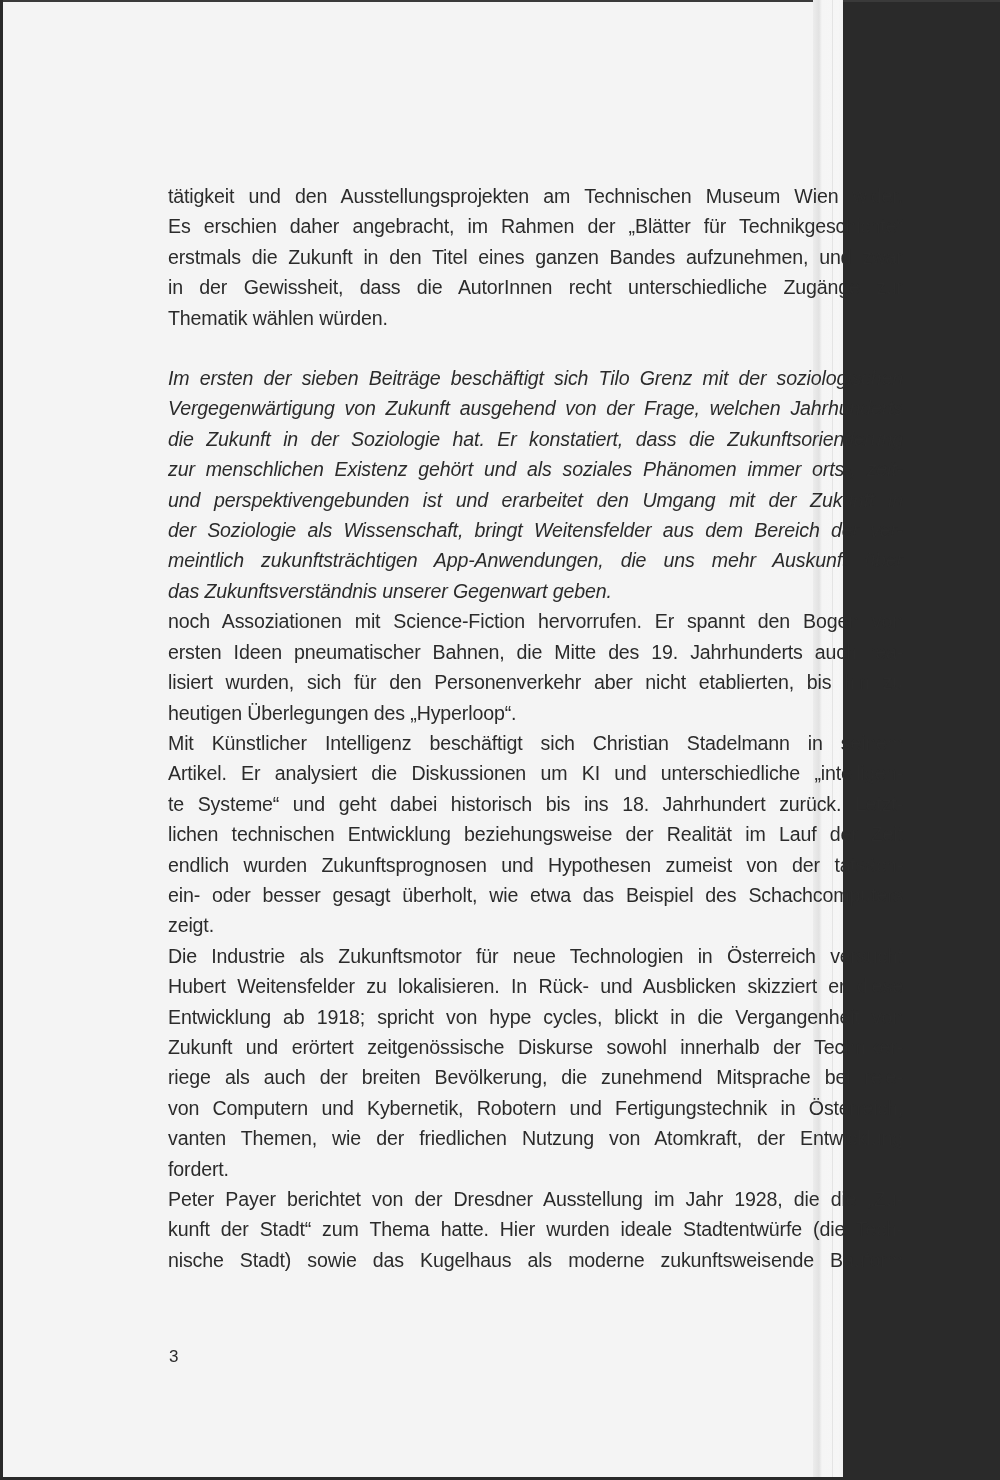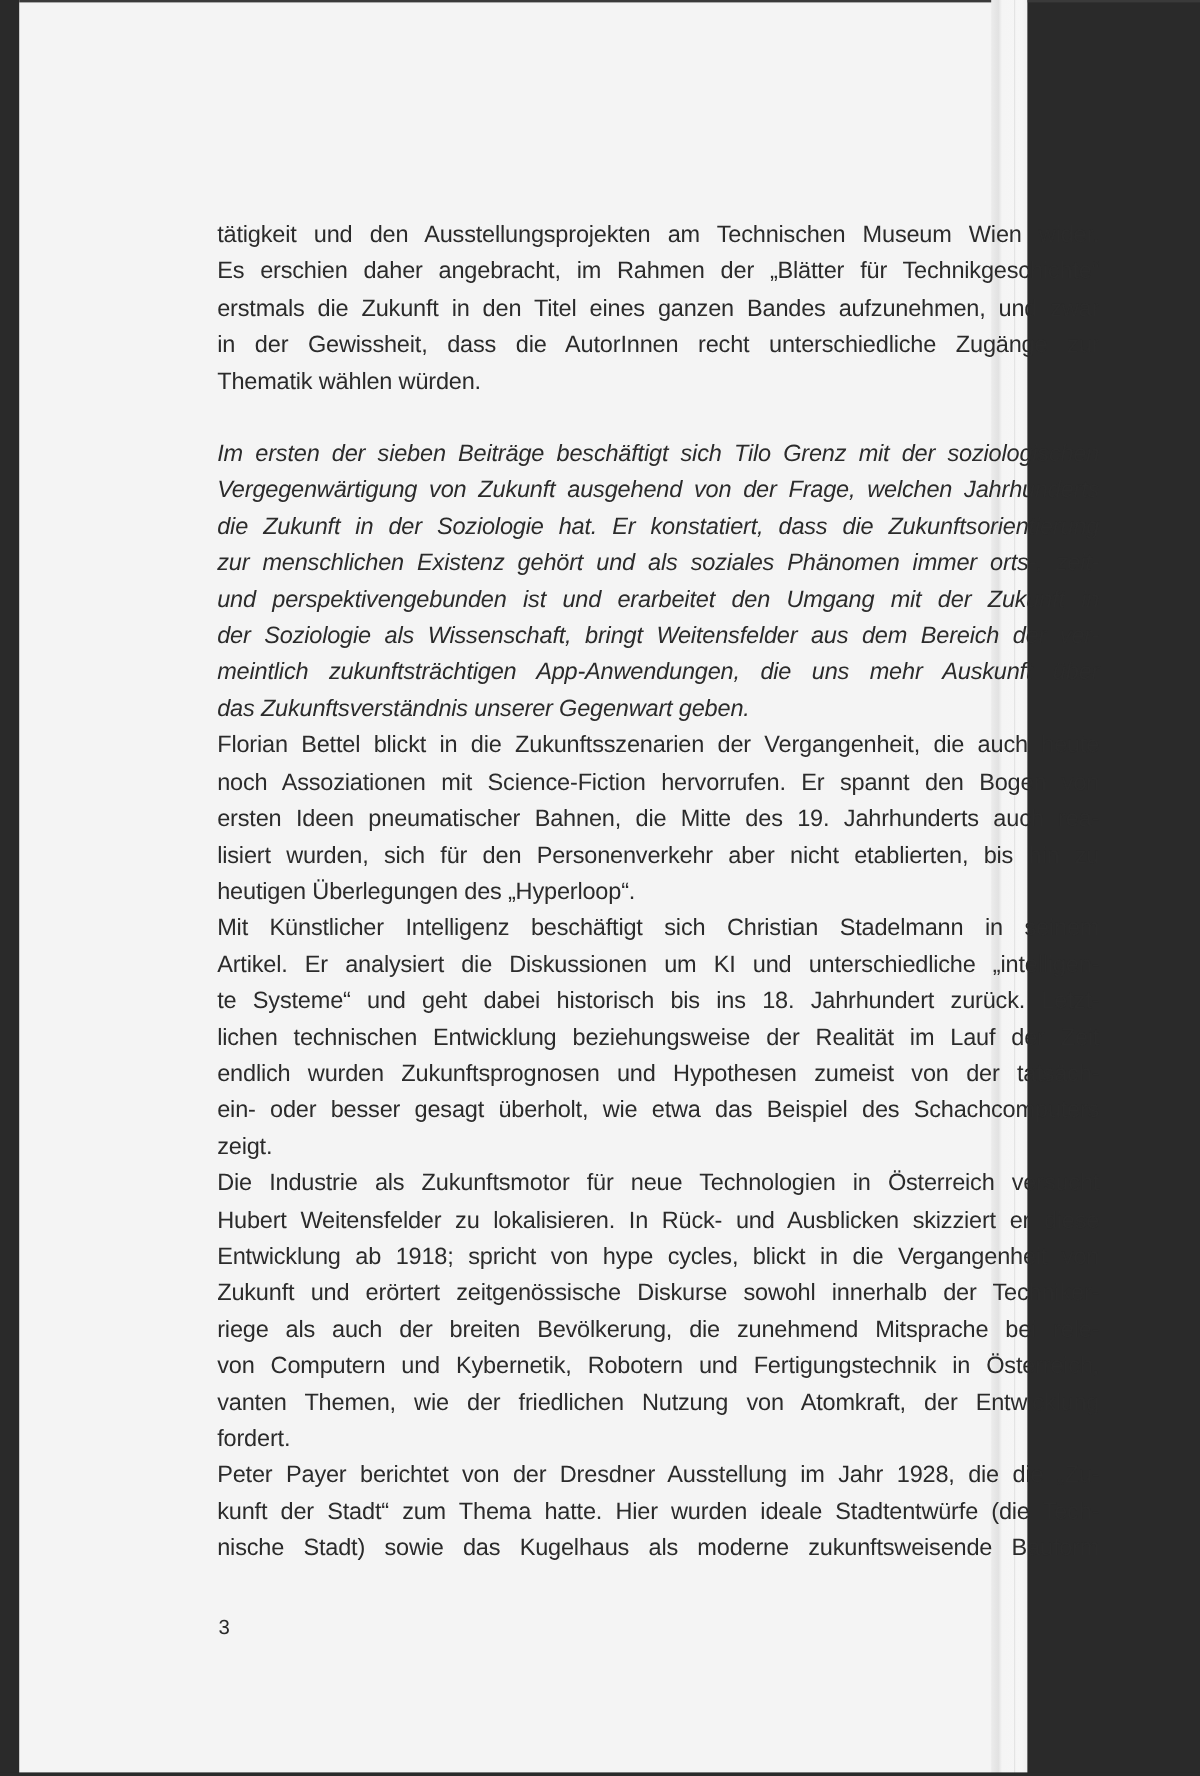--- a/index.html
+++ b/index.html
@@ -5,21 +5,21 @@
     html, body {
       margin: 0;
       padding: 0;
       width: 1000px;
       height: 1480px;
       overflow: hidden;
       background: #2a2a2a;
     }
     .page {
       position: absolute;
-      left: 16px;
+      left: 3px;
       top: 0;
       width: 840px;
       height: 1478px;
       background: #f4f4f4;
     }
     .page-edge {
       position: absolute;
       top: 0;
       right: 0;
       width: 30px;
@@ -112,21 +112,20 @@
       <span class="line">Vergegenwärtigung von Zukunft ausgehend von der Frage, welchen Jahrhunderts</span>
       <span class="line">die Zukunft in der Soziologie hat. Er konstatiert, dass die Zukunftsorientierung</span>
       <span class="line">zur menschlichen Existenz gehört und als soziales Phänomen immer orts-, zeit-</span>
       <span class="line">und perspektivengebunden ist und erarbeitet den Umgang mit der Zukunft in</span>
       <span class="line">der Soziologie als Wissenschaft, bringt Weitensfelder aus dem Bereich der ver-</span>
       <span class="line">meintlich zukunftsträchtigen App-Anwendungen, die uns mehr Auskunft über</span>
       <span class="line last">das Zukunftsverständnis unserer Gegenwart geben.</span>
     </div>
 
     <div class="para">
-      <span class="line">Florian Bettel blickt in die Zukunftsszenarien der Vergangenheit, die auch heute</span>
       <span class="line">noch Assoziationen mit Science-Fiction hervorrufen. Er spannt den Bogen von</span>
       <span class="line">ersten Ideen pneumatischer Bahnen, die Mitte des 19. Jahrhunderts auch rea-</span>
       <span class="line">lisiert wurden, sich für den Personenverkehr aber nicht etablierten, bis hin zu</span>
       <span class="line last">heutigen Überlegungen des „Hyperloop“.</span>
     </div>
 
     <div class="para">
       <span class="line">Mit Künstlicher Intelligenz beschäftigt sich Christian Stadelmann in seinem</span>
       <span class="line">Artikel. Er analysiert die Diskussionen um KI und unterschiedliche „intelligen-</span>
       <span class="line">te Systeme“ und geht dabei historisch bis ins 18. Jahrhundert zurück. Letzt-</span>

